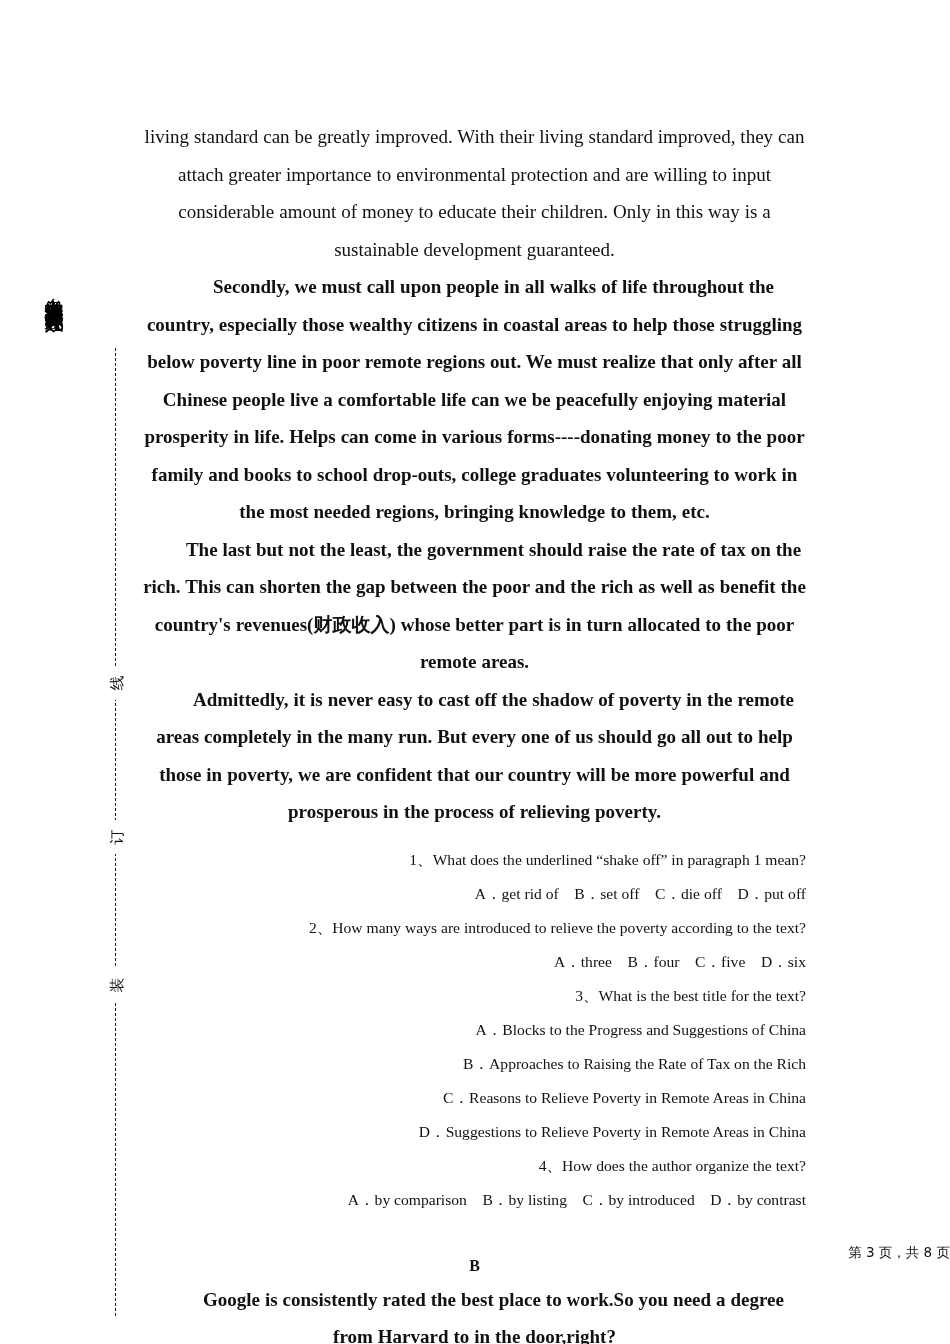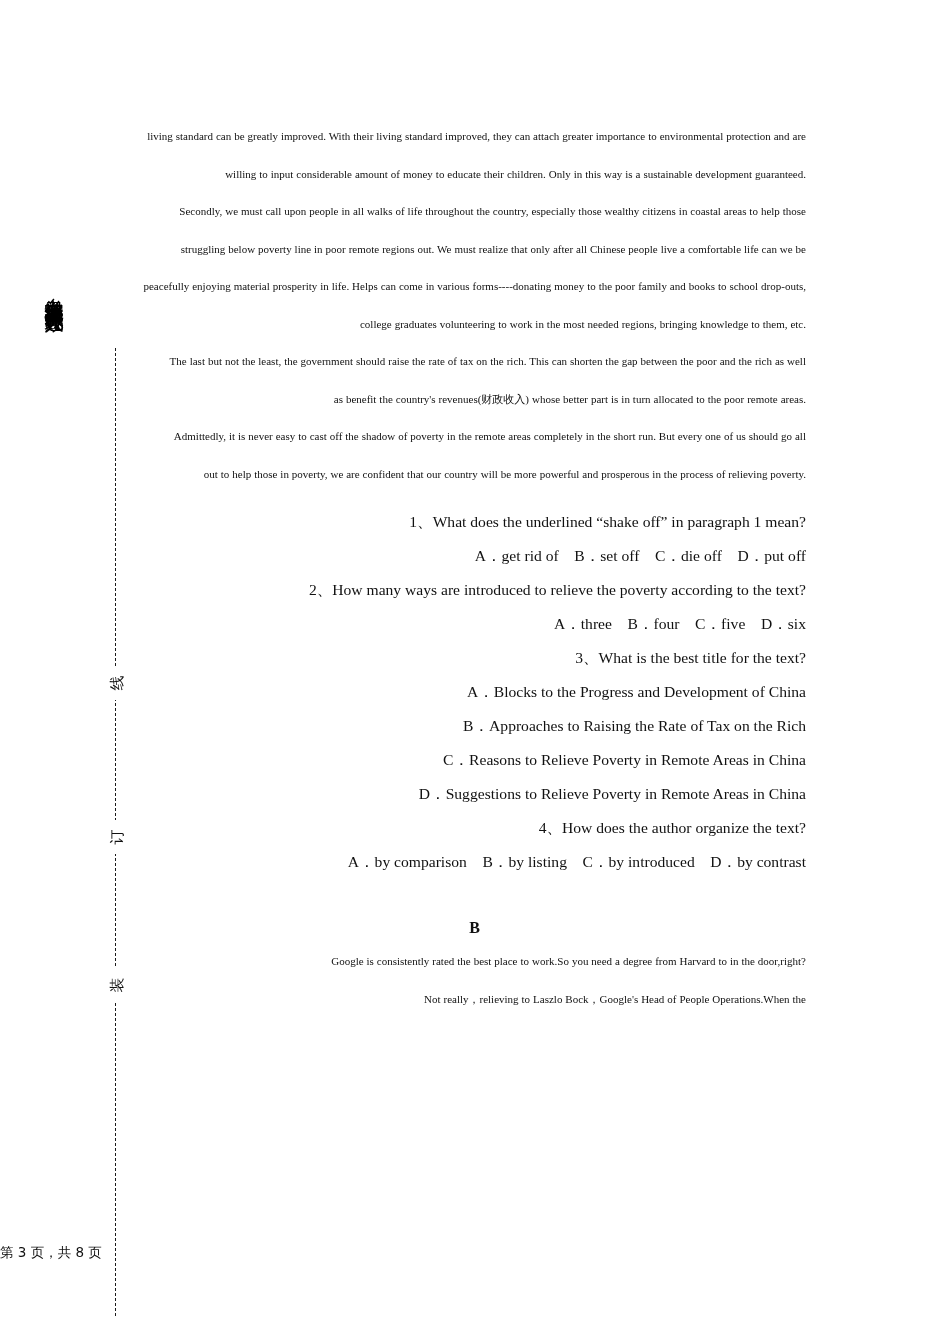--- a/index.html
+++ b/index.html
@@ -63,27 +63,27 @@
 
   
   .content {
     position: absolute;
     left: 143px;
     top: 118px;
     width: 663px;
   }
   p.para {
     margin: 0 0 0 0;
-    font-size: 11px;
+    font-size: 19px;
     line-height: 37.5px;
-    text-align: right;
+    text-align: center;
     color: #111;
     word-spacing: 0.2px;
   }
-  p.para.indent { text-indent: 2em; }
+  p.para.indent { text-indent: 2em; font-weight: bold; }
   p.qline {
     margin: 0;
     font-size: 15.6px;
     line-height: 34px;
     color: #111;
     text-align: right;
   }
   .spacer-sm { height: 12px; }
   .spacer-md { height: 34px; }
 
@@ -95,21 +95,21 @@
     text-align: center;
     color: #111;
   }
 
   
   .footer {
     position: absolute;
     left: 0;
     top: 1244px;
     width: 950px;
-    text-align: left;
+    text-align: right;
     font-family: "DejaVu Sans", "Liberation Sans", sans-serif;
     font-size: 13.5px;
     color: #111;
   }
 </style>
 </head>
 <body>
 
 <div id="page">
 
@@ -118,32 +118,32 @@
   <div class="binding-line"></div>
   <div class="binding-char c0">线</div>
   <div class="binding-char c1">订</div>
   <div class="binding-char c2">装</div>
 
   <div class="content">
 
     <p class="para">living standard can be greatly improved. With their living standard improved, they can attach greater importance to environmental protection and are willing to input considerable amount of money to educate their children. Only in this way is a sustainable development guaranteed.</p>
     <p class="para indent">Secondly, we must call upon people in all walks of life throughout the country, especially those wealthy citizens in coastal areas to help those struggling below poverty line in poor remote regions out. We must realize that only after all Chinese people live a comfortable life can we be peacefully enjoying material prosperity in life. Helps can come in various forms----donating money to the poor family and books to school drop-outs, college graduates volunteering to work in the most needed regions, bringing knowledge to them, etc.</p>
     <p class="para indent">The last but not the least, the government should raise the rate of tax on the rich. This can shorten the gap between the poor and the rich as well as benefit the country's revenues(财政收入) whose better part is in turn allocated to the poor remote areas.</p>
-    <p class="para indent">Admittedly, it is never easy to cast off the shadow of poverty in the remote areas completely in the short run. But every one of us should go all out to help those in poverty, we are confident that our country will be more powerful and prosperous in the process of relieving poverty.</p>
+    <p class="para indent">Admittedly, it is never easy to cast off the shadow of poverty in the remote areas completely in the many run. But every one of us should go all out to help those in poverty, we are confident that our country will be more powerful and prosperous in the process of relieving poverty.</p>
 
     <div class="spacer-sm"></div>
 
     <p class="qline"><span>1、</span><span>What does the underlined “shake off” in paragraph 1 mean?</span></p>
     <p class="qline">A．get rid of　B．set off　C．die off　D．put off</p>
 
     <p class="qline"><span>2、</span><span>How many ways are introduced to relieve the poverty according to the text?</span></p>
     <p class="qline">A．three　B．four　C．five　D．six</p>
 
     <p class="qline"><span>3、</span><span>What is the best title for the text?</span></p>
-    <p class="qline">A．Blocks to the Progress and Development of China</p>
+    <p class="qline">A．Blocks to the Progress and Suggestions of China</p>
     <p class="qline">B．Approaches to Raising the Rate of Tax on the Rich</p>
     <p class="qline">C．Reasons to Relieve Poverty in Remote Areas in China</p>
     <p class="qline">D．Suggestions to Relieve Poverty in Remote Areas in China</p>
 
     <p class="qline"><span>4、</span><span>How does the author organize the text?</span></p>
     <p class="qline">A．by comparison　B．by listing　C．by introduced　D．by contrast</p>
 
     <div class="spacer-md"></div>
 
     <p class="section-label">B</p>

